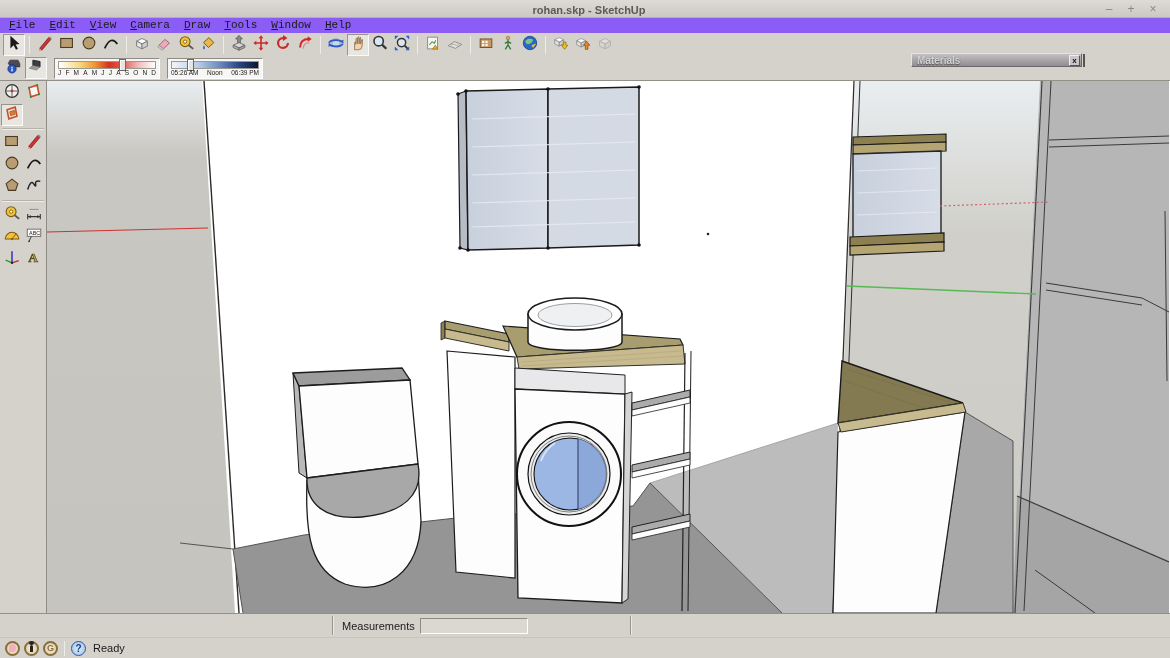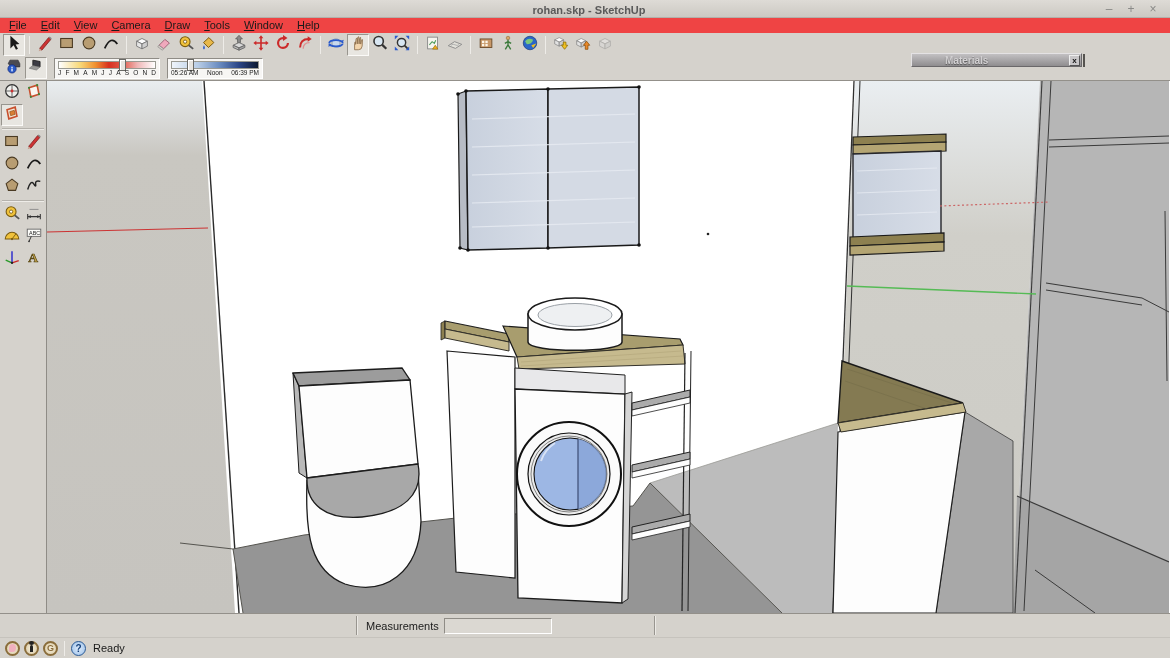--- a/index.html
+++ b/index.html
@@ -8,21 +8,21 @@
          font-family:"Liberation Sans",sans-serif; overflow:hidden; user-select:none; }
 
   
   .titlebar { height:18px; background:linear-gradient(#dedbd6,#ccc9c3); border-bottom:1px solid #b3b0aa;
               position:relative; text-align:center; }
   .titlebar .title { font-size:11px; font-weight:bold; color:#5a5a5a; line-height:17px;margin-left:8px; }
   .winctl { position:absolute; right:6px; top:0; height:17px; display:flex; align-items:center; }
   .winctl span { width:22px; text-align:center; color:#8a8a88; font-size:12px; cursor:default; }
 
   
-  .menubar { height:15px; display:flex; align-items:center; padding-left:2px; background:#ef4444; }
+  .menubar { height:15px; display:flex; align-items:center; padding-left:2px; background:#8b5cf6;font-family:Liberation Mono, monospace; }
   .menuitem { font-size:11px; color:#1a1a1a; padding:0 7px; line-height:15px; cursor:default; }
   .menuitem u { text-decoration:underline; }
 
   
   .toolbar1 { height:23px; display:flex; align-items:center; padding-left:3px; }
   .toolbar2 { height:24px; display:flex; align-items:center; padding-left:3px; position:relative; }
   .tbtn { width:22px; height:22px; display:flex; align-items:center; justify-content:center;
           border:1px solid transparent; }
   .tbtn.active { background:#e8e6e1; border-color:#98958e #fbfaf8 #fbfaf8 #98958e; }
   .tbtn.disabled svg { opacity:.45; filter:grayscale(1); }
@@ -37,41 +37,41 @@
   .handle { position:absolute; top:0; width:7px; height:12px; background:#e6e4df;
             border:1px solid #6a6a66; box-shadow:inset 1px 1px 0 #fff; }
   .slbls { position:absolute; left:3px; right:3px; bottom:1px; display:flex; justify-content:space-between;
            font-size:6.5px; color:#1a1a1a; line-height:8px; }
 
   
   .matpanel { position:absolute; left:911px; top:53px; width:171px; height:14px; z-index:9;
               display:flex; align-items:center; background:linear-gradient(#c2c0c2,#8f8d8f);
               border:1px solid; border-color:#e4e2e4 #6a686a #6a686a #e4e2e4; }
   .matpanel .mtitle { font-size:10px; font-weight:bold; color:#d2d0d2; text-shadow:0 1px 1px #555;
-                      padding-left:5px;margin-left:28px; }
+                      padding-left:5px; }
   .matclose { margin-left:auto; margin-right:1px; width:11px; height:11px; background:#c8c6c8;
               border:1px solid; border-color:#eee #555 #555 #eee; font-size:8px; line-height:9px;
               text-align:center; color:#111; font-weight:bold; }
   .matshadow { position:absolute; left:1083px; top:54px; width:2px; height:13px; background:#55534f; z-index:9; }
 
   
   .workarea { height:533px; display:flex; border-top:1px solid #93908a; }
   .palette { width:47px; background:#d5d2cc; border-right:1px solid #8f8c86; padding-top:1px; }
   .palrow { display:flex; justify-content:flex-start; padding-left:1px; }
   .pbtn { width:22px; height:22px; display:flex; align-items:center; justify-content:center;
           border:1px solid transparent; }
   .pbtn.active { background:#e8e6e1; border-color:#98958e #fbfaf8 #fbfaf8 #98958e; }
   .pbtn.empty { visibility:hidden; }
   .psep { height:2px; border-top:1px solid #b5b2ac; border-bottom:1px solid #eeece8; margin:2px 2px; }
   .viewport { flex:1; position:relative; background:#fff; }
   .viewport svg { position:absolute; left:0; top:0; }
 
   
   .measurebar { height:24px; border-top:1px solid #93908a; background:#d5d2cc;
-                display:flex; align-items:center;padding-left:24px; }
+                display:flex; align-items:center; }
   .mspacer { width:330px; height:100%; }
   .groove { width:2px; height:19px; border-left:1px solid #98958f; border-right:1px solid #eceae6; margin:0 2px; }
   .mlabel { font-size:11px; color:#1a1a1a; margin:0 5px 0 6px; }
   .minput { width:108px; height:16px; background:#dbd8d2; border:1px solid; font-size:11px;
             border-color:#8f8c86 #ffffff #ffffff #8f8c86; padding:0 3px; color:#111; }
   .groove.g2 { margin-left:102px; }
 
   
   .statusbar { height:21px; border-top:1px solid #c6c3bd; display:flex; align-items:center; padding-left:5px; }
   .coin { width:15px; height:15px; border-radius:50%; border:2px solid #8a6d3b;

